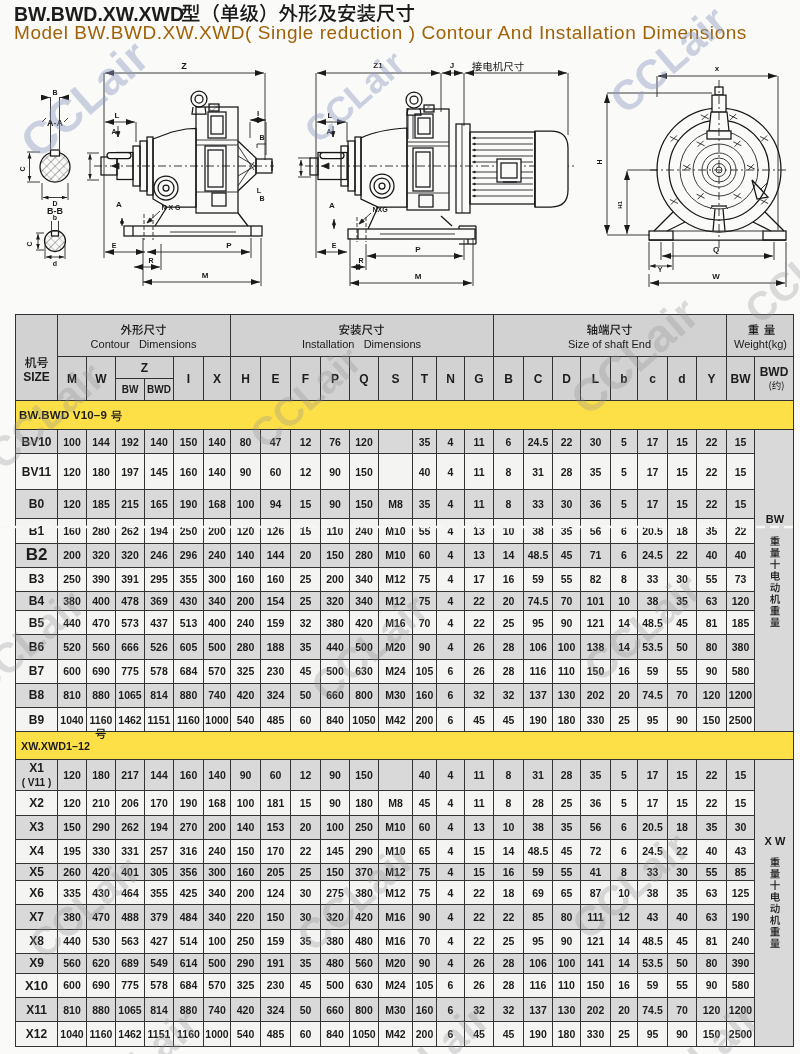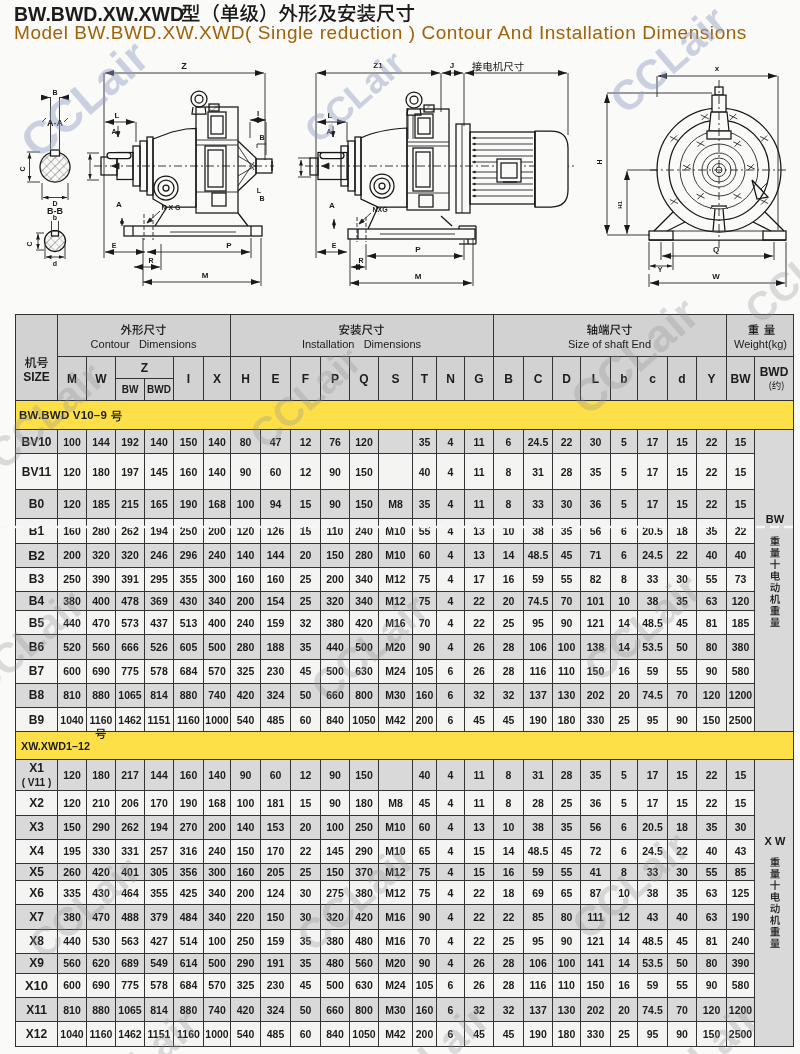--- a/index.html
+++ b/index.html
@@ -525,21 +525,21 @@
         <td>38</td>
         <td>35</td>
         <td>56</td>
         <td>6</td>
         <td>20.5</td>
         <td>18</td>
         <td>35</td>
         <td>22</td>
       </tr>
 <tr class="g" style="height:24.25px">
-        <td style="font-size:13px">B2</td>
+        <td style="font-size:17px">B2</td>
         <td>200</td>
         <td>320</td>
         <td>320</td>
         <td>246</td>
         <td>296</td>
         <td>240</td>
         <td>140</td>
         <td>144</td>
         <td>20</td>
         <td>150</td>

